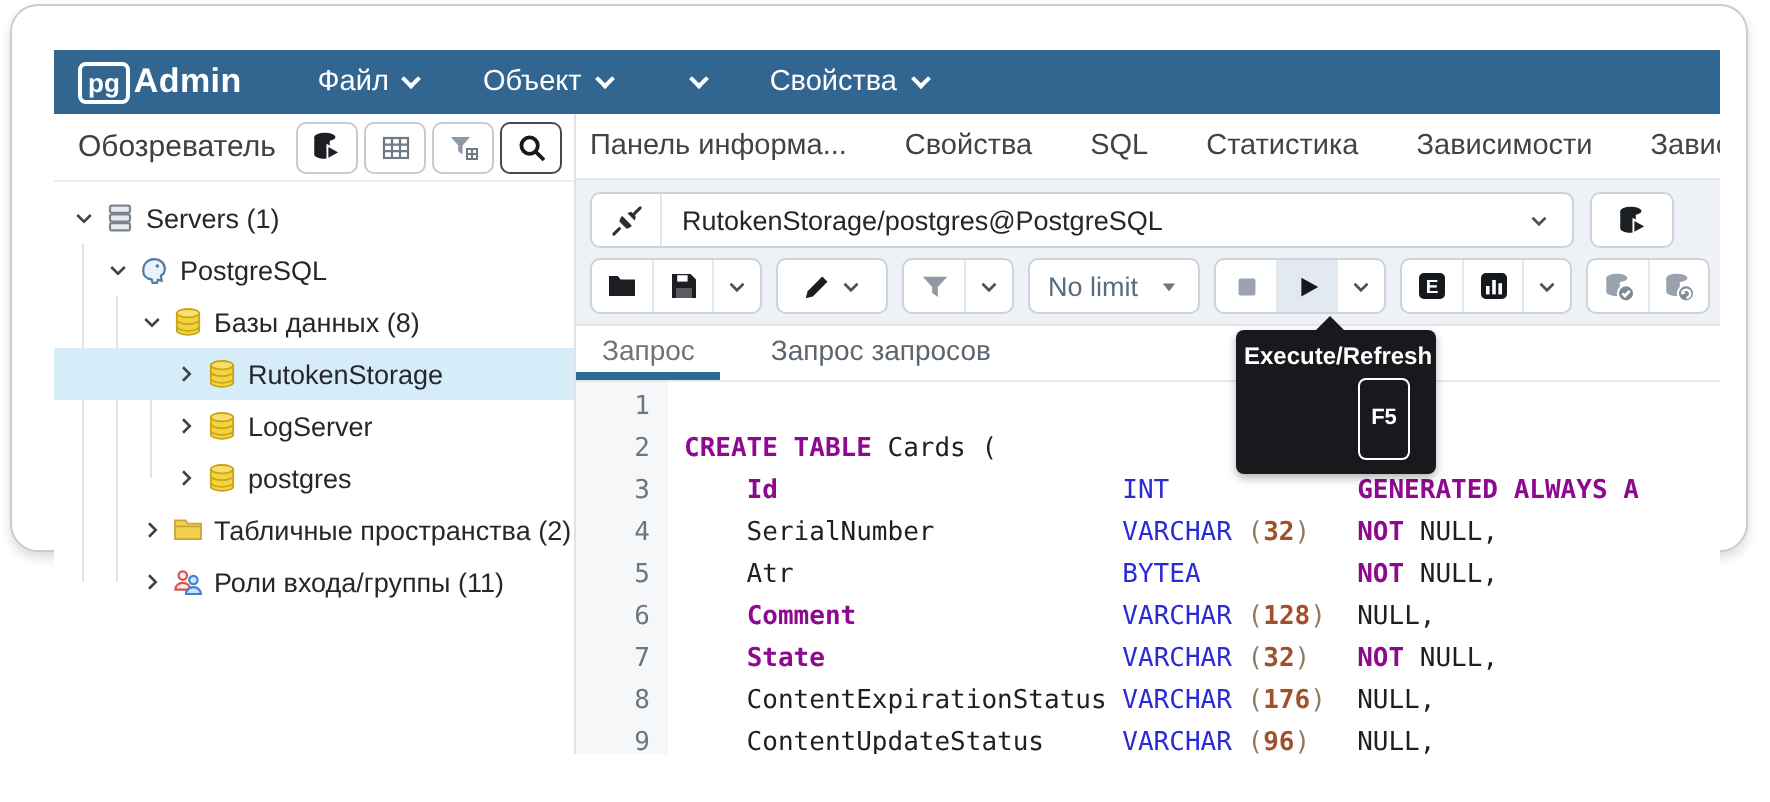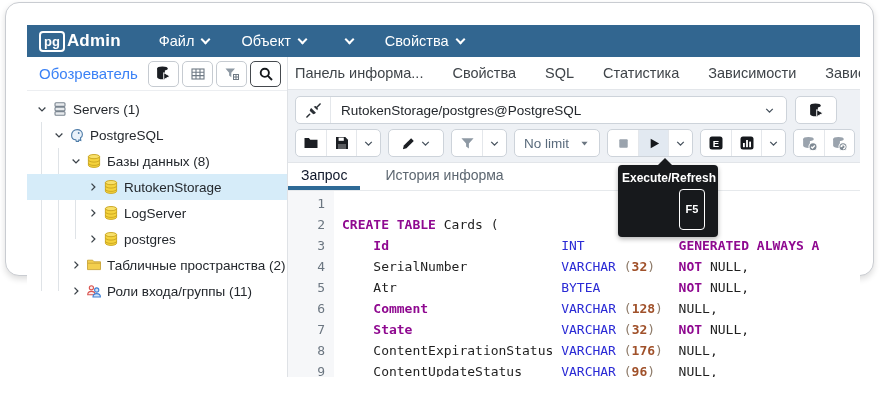--- a/index.html
+++ b/index.html
@@ -18,21 +18,21 @@
   .carat { width: 7px; height: 7px; border-right: 2px solid #fff; border-bottom: 2px solid #fff;
            transform: rotate(45deg); margin-left: 8px; margin-top: -4px; }
 
   
   .appbody { display: flex; height: 320px; }
   .sidebar { width: 261px; border-right: 1px solid #dfe2e6; display: flex; flex-direction: column; background: #fff; }
   .main { flex: 1; display: flex; flex-direction: column; background: #fff; overflow: hidden; }
 
   
   .sb-header { height: 33px; display: flex; align-items: center; justify-content: space-between; padding: 0 6px 0 12px; }
-  .sb-title { font-size: 15px; color: #3b82f6; }
+  .sb-title { font-size: 15px; color: #404040; }
   .sb-icons { display: flex; gap: 3px; }
   .sb-btn { width: 31px; height: 26px; border: 1px solid #c6cbd1; border-radius: 5px; background: #fff;
             display: flex; align-items: center; justify-content: center; }
   .sb-btn.strong { border: 1.5px solid #45494e; }
   .tree { flex: 1; position: relative; padding-top: 5px; overflow: hidden; border-top: 1px solid #eceef1; }
   .guide { position: absolute; width: 1px; background: #dfe3e7; }
   .tree-row { height: 26px; display: flex; align-items: center; font-size: 13.5px; color: #24282d;
               white-space: nowrap; position: relative; }
   .tree-row.selected { background: #d6ecf9; }
   .tw { width: 17px; display: flex; align-items: center; justify-content: center; flex: none; }
@@ -63,21 +63,21 @@
   .tb-seg.wide { width: 54px; gap: 3px; }
   .tb-seg.hl { background: #e2e9f1; }
   .tb-select { width: 86px; height: 28px; background: #fff; border: 1px solid #cdd3da; border-radius: 5px;
                display: flex; align-items: center; justify-content: space-between; padding: 0 9px;
                font-size: 13.5px; color: #5a6b7c; flex: none; }
 
   
   .qtabs { height: 28px; display: flex; align-items: stretch; background: #fff; border-bottom: 1px solid #e6e9ec; }
   .qtab { font-size: 14px; color: #5c6670; display: flex; align-items: center; padding: 0 13px;
           border-bottom: 4px solid transparent; margin-right: 12px; }
-  .qtab.active { color: #0f172a; border-bottom-color: #2e6a96; }
+  .qtab.active { color: #737373; border-bottom-color: #2e6a96; }
 
   
   .editor { flex: 1; display: flex; overflow: hidden; font-family: "DejaVu Sans Mono", monospace;
             font-size: 13px; line-height: 21px; }
   .gutter { width: 46px; background: #f6f7f9; color: #6b7681; text-align: right;
             padding: 2px 9px 0 0; flex: none; }
   .code { flex: 1; padding: 2px 0 0 8px; white-space: pre; color: #1f1f1f; overflow: hidden; }
   .tok-kw { color: #8f0990; font-weight: bold; }
   .tok-ty { color: #2b2bd5; }
   .tok-num { color: #a0512a; font-weight: bold; }
@@ -482,21 +482,21 @@
                       <path d="M9 9.6l.5 1.9 1.8-.6z" fill="#fff"></path>
                     </svg>
                   </span>
                 </div>
               </div>
             </div>
         </div>
 
         <div class="qtabs" id="qtabs">
             <div class="qtab active">Запрос</div>
-            <div class="qtab">История информа</div>
+            <div class="qtab">Запрос запросов</div>
           </div>
 
         <div class="editor">
           <div class="gutter" id="gutter">
               <div>1</div>
               <div>2</div>
               <div>3</div>
               <div>4</div>
               <div>5</div>
               <div>6</div>

